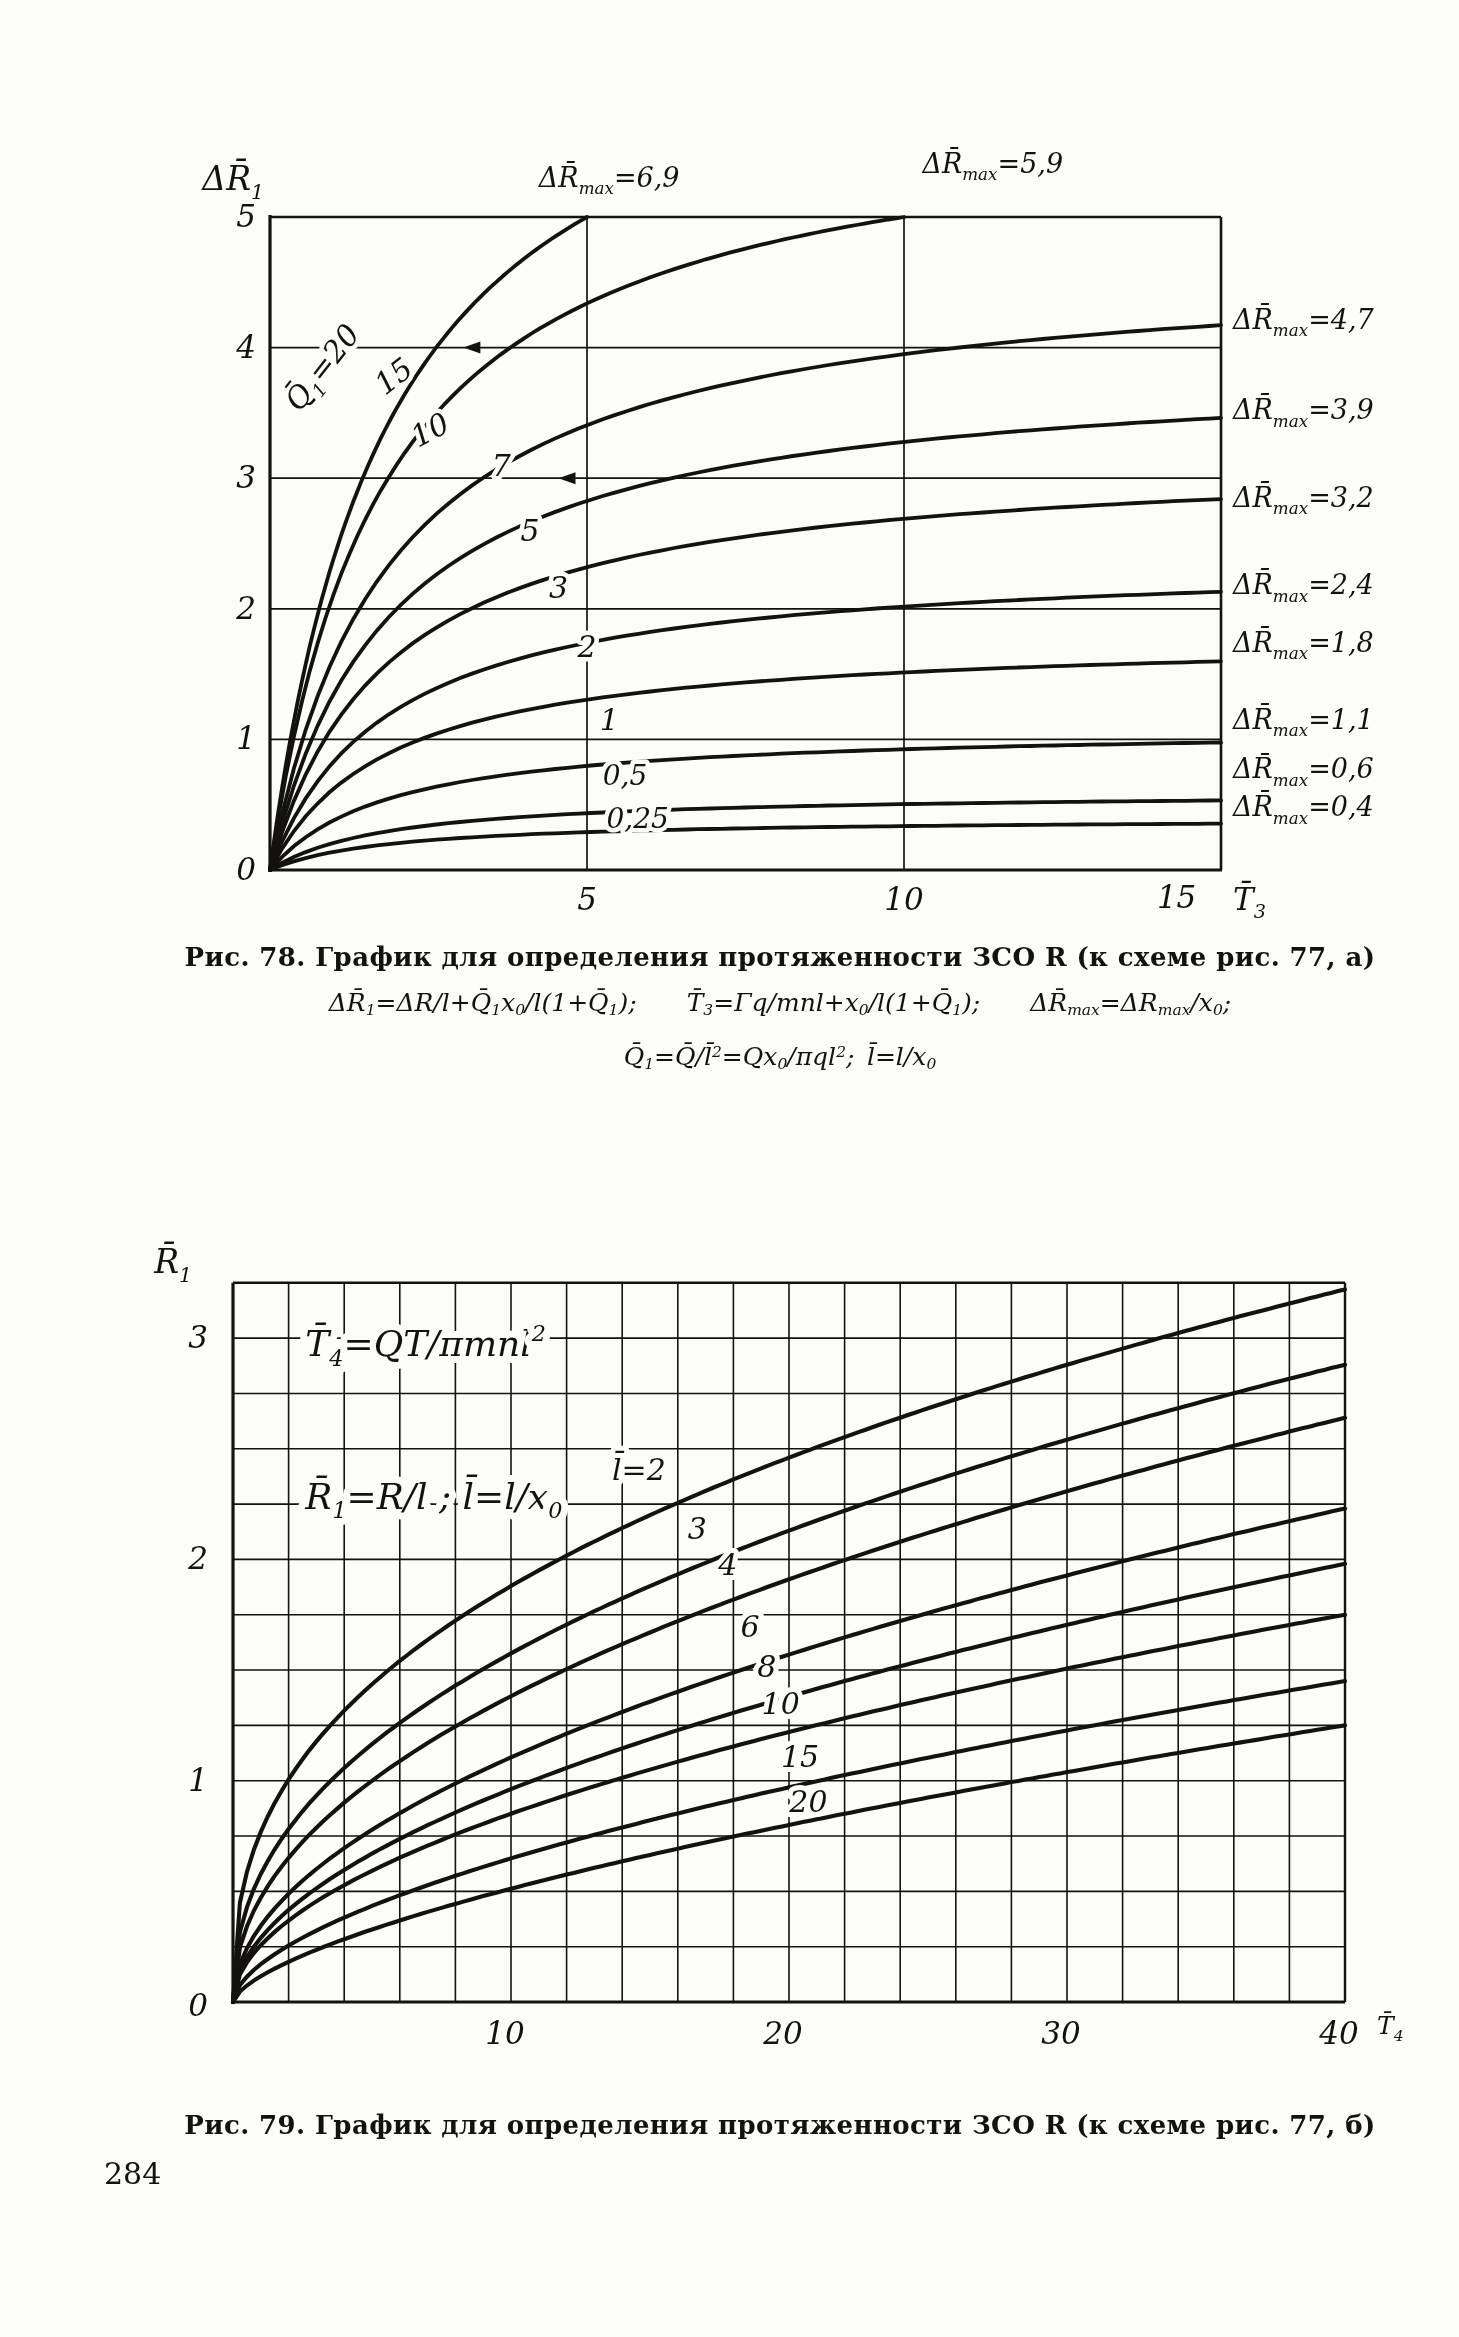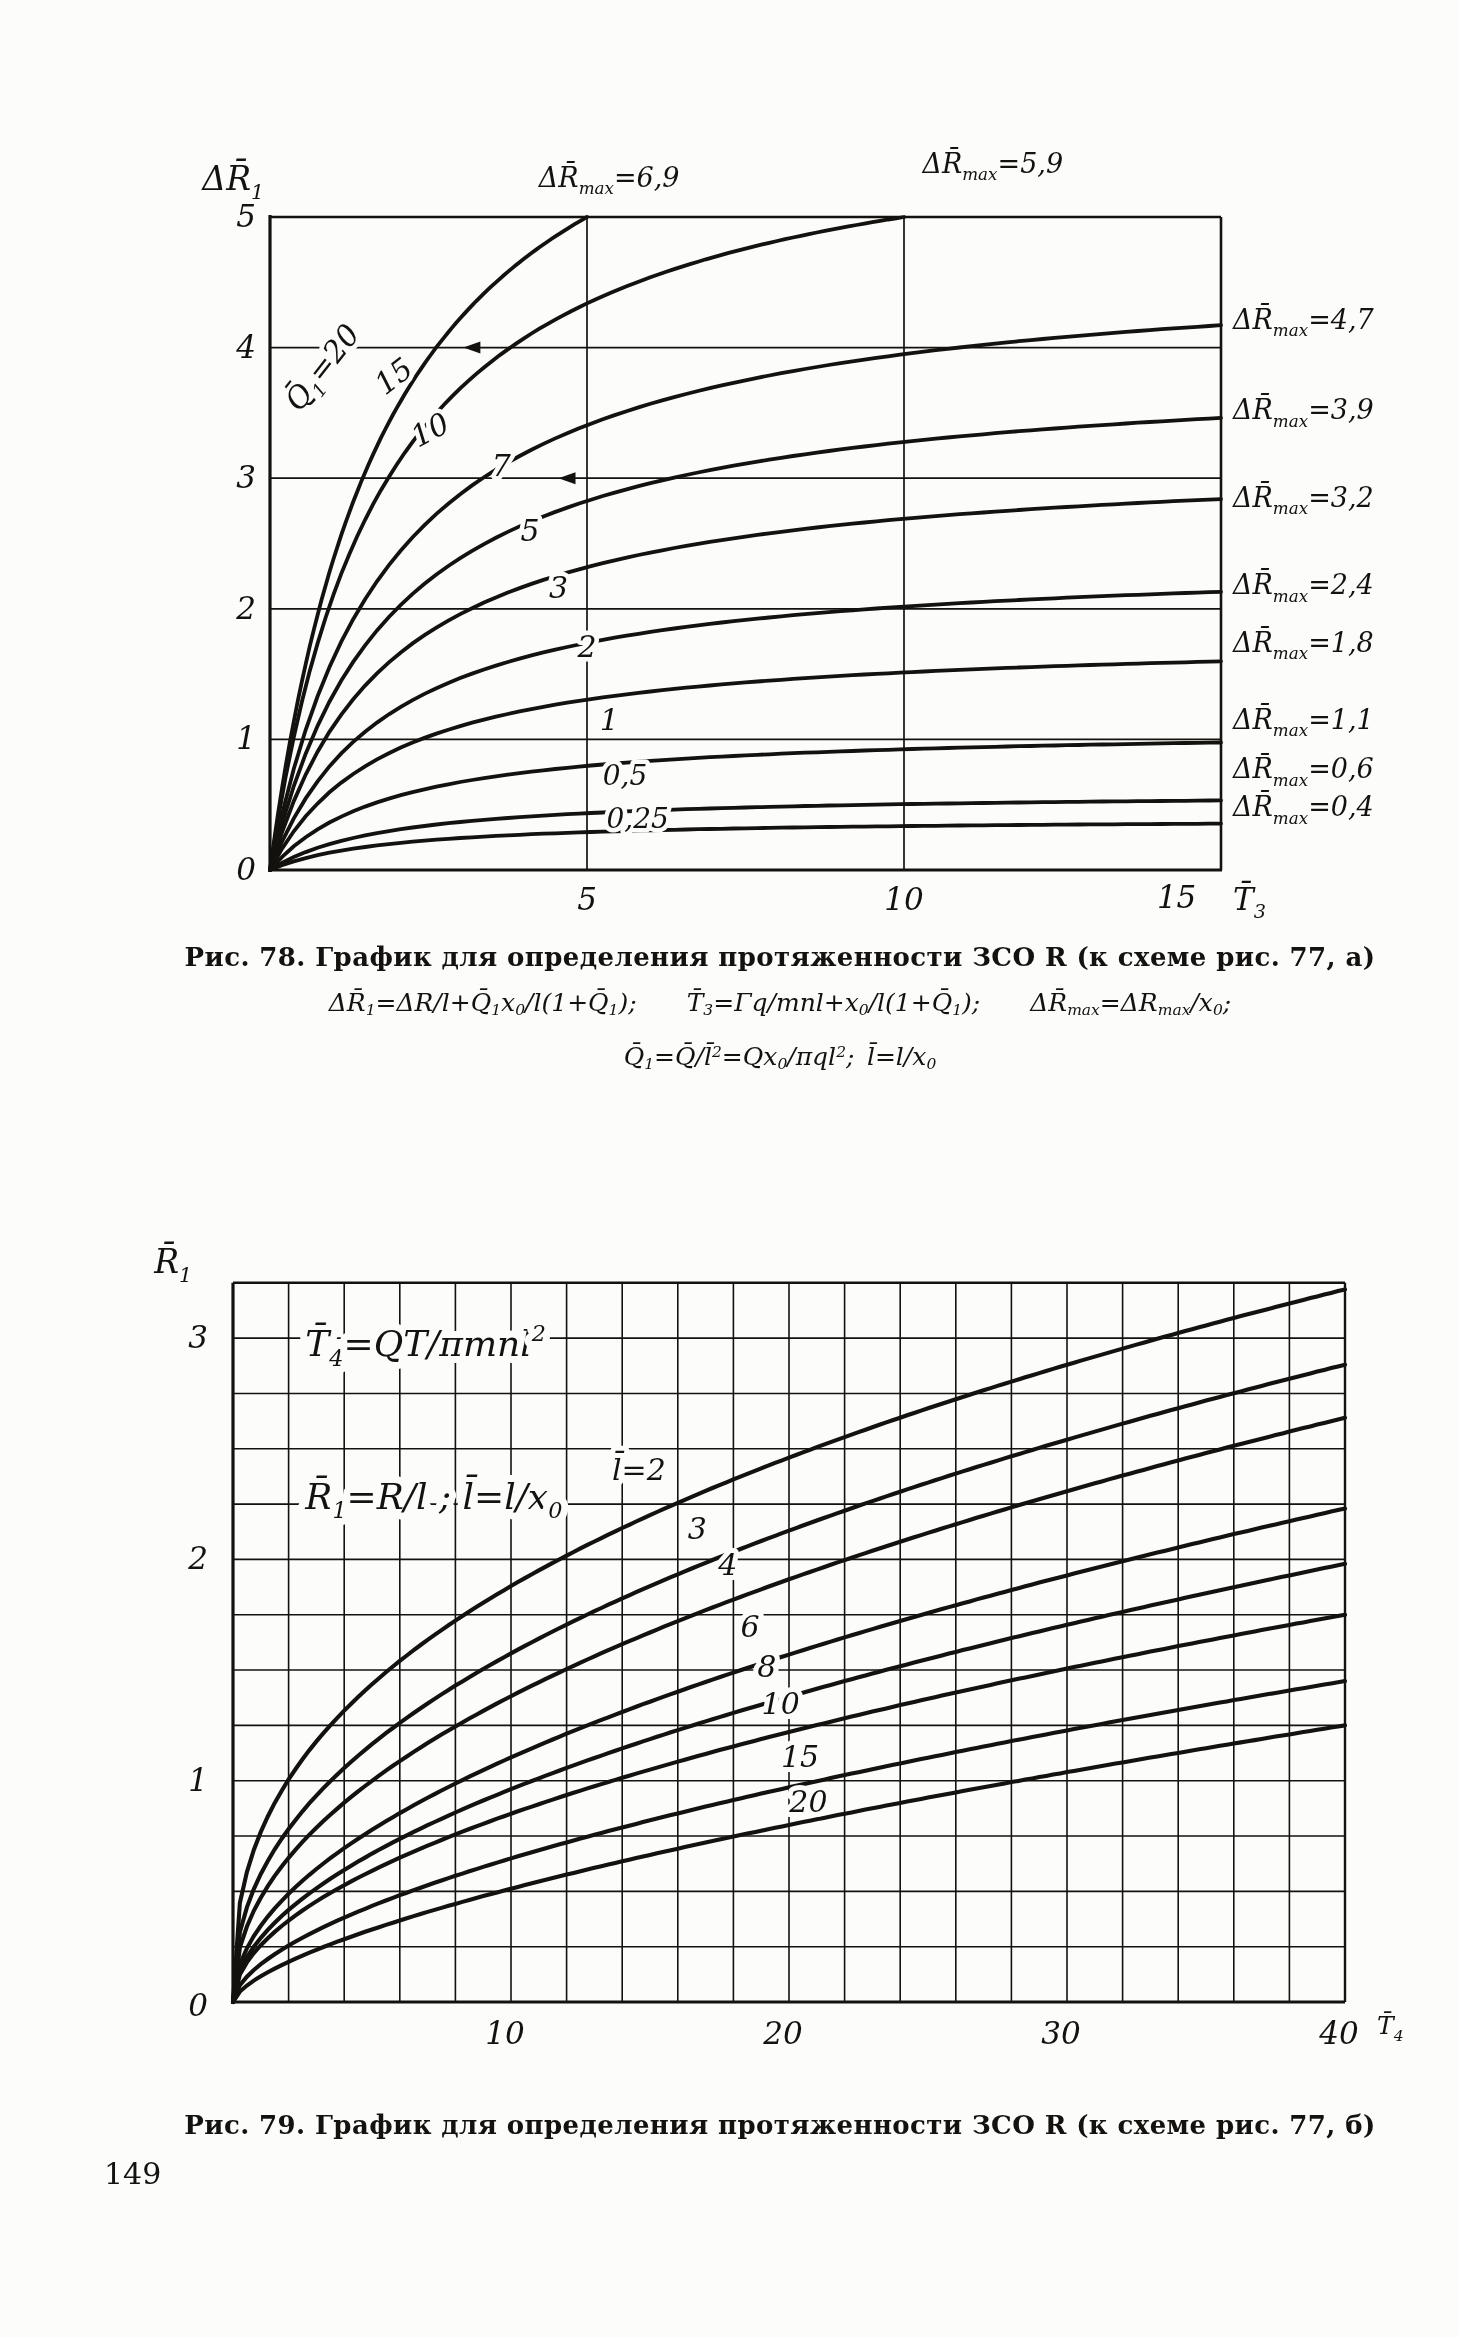--- a/index.html
+++ b/index.html
@@ -165,13 +165,13 @@
         <text x="683" y="819" font-size="31" text-anchor="middle" font-style="italic" font-family="&quot;DejaVu Serif&quot;,&quot;Liberation Serif&quot;,serif" fill="#14120f"><tspan dy="0" font-size="31">20</tspan></text>
         <text x="961" y="819" font-size="31" text-anchor="middle" font-style="italic" font-family="&quot;DejaVu Serif&quot;,&quot;Liberation Serif&quot;,serif" fill="#14120f"><tspan dy="0" font-size="31">30</tspan></text>
         <text x="1239" y="819" font-size="31" text-anchor="middle" font-style="italic" font-family="&quot;DejaVu Serif&quot;,&quot;Liberation Serif&quot;,serif" fill="#14120f"><tspan dy="0" font-size="31">40</tspan></text>
         <text x="1277" y="809" font-size="25" text-anchor="start" font-style="italic" font-family="&quot;DejaVu Serif&quot;,&quot;Liberation Serif&quot;,serif" fill="#14120f"><tspan dy="0" font-size="25">T̄</tspan><tspan dy="6.75" font-size="15.5">4</tspan></text>
         <text x="92" y="48" font-size="33" text-anchor="end" font-style="italic" font-family="&quot;DejaVu Serif&quot;,&quot;Liberation Serif&quot;,serif" fill="#14120f"><tspan dy="0" font-size="33">R̄</tspan><tspan dy="8.91" font-size="20.46">1</tspan></text>
       </g>
     </svg></div>
 
 <div class="caption" id="cap79">Рис. 79. График для определения протяженности ЗСО R (к схеме рис. 77, б)</div>
 
-<div class="pagenum">149</div>
+<div class="pagenum">284</div>
 
 </body></html>

